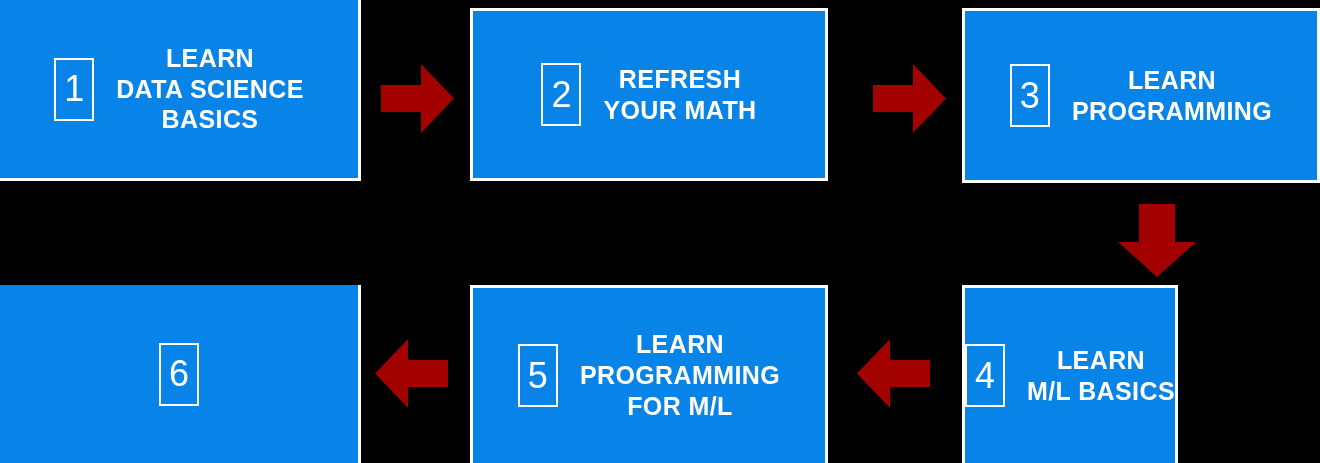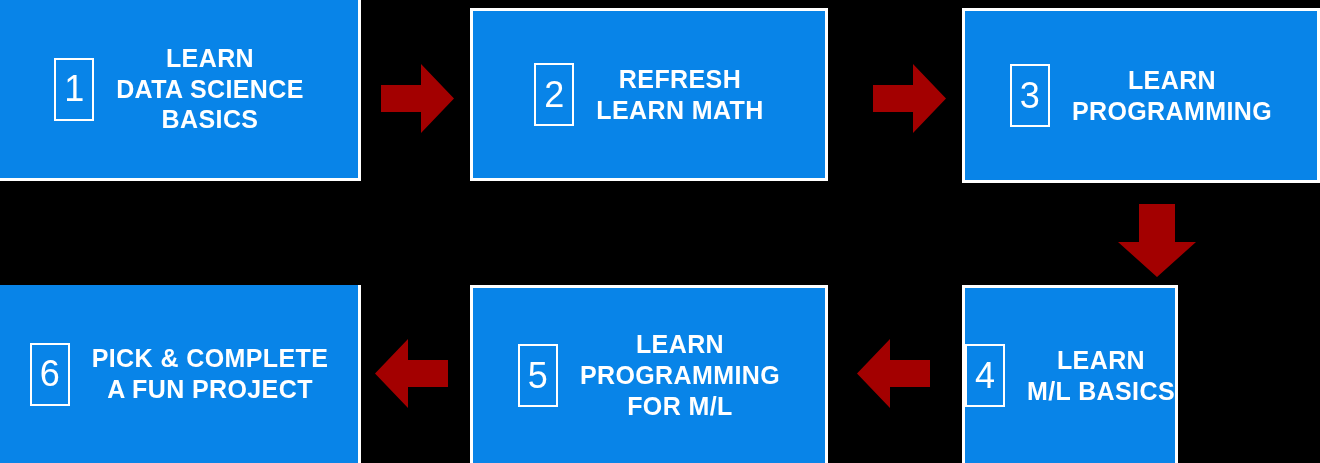--- a/index.html
+++ b/index.html
@@ -99,37 +99,35 @@
       <div class="step-label">LEARN
 DATA SCIENCE
 BASICS</div>
     </div>
   </div>
 
   <div class="step-box bordered" id="box-2">
     <div class="step-inner">
       <div class="step-number">2</div>
       <div class="step-label">REFRESH
-LEARN MATH</div>
+YOUR MATH</div>
     </div>
   </div>
 
   <div class="step-box bordered" id="box-3">
     <div class="step-inner">
       <div class="step-number">3</div>
       <div class="step-label">LEARN
 PROGRAMMING</div>
     </div>
   </div>
 
   <div class="step-box edge-br" id="box-6">
     <div class="step-inner">
       <div class="step-number">6</div>
-      <div class="step-label">PICK &amp; COMPLETE
-A FUN PROJECT</div>
     </div>
   </div>
 
   <div class="step-box bordered" id="box-5">
     <div class="step-inner">
       <div class="step-number">5</div>
       <div class="step-label">LEARN
 PROGRAMMING
 FOR M/L</div>
     </div>

